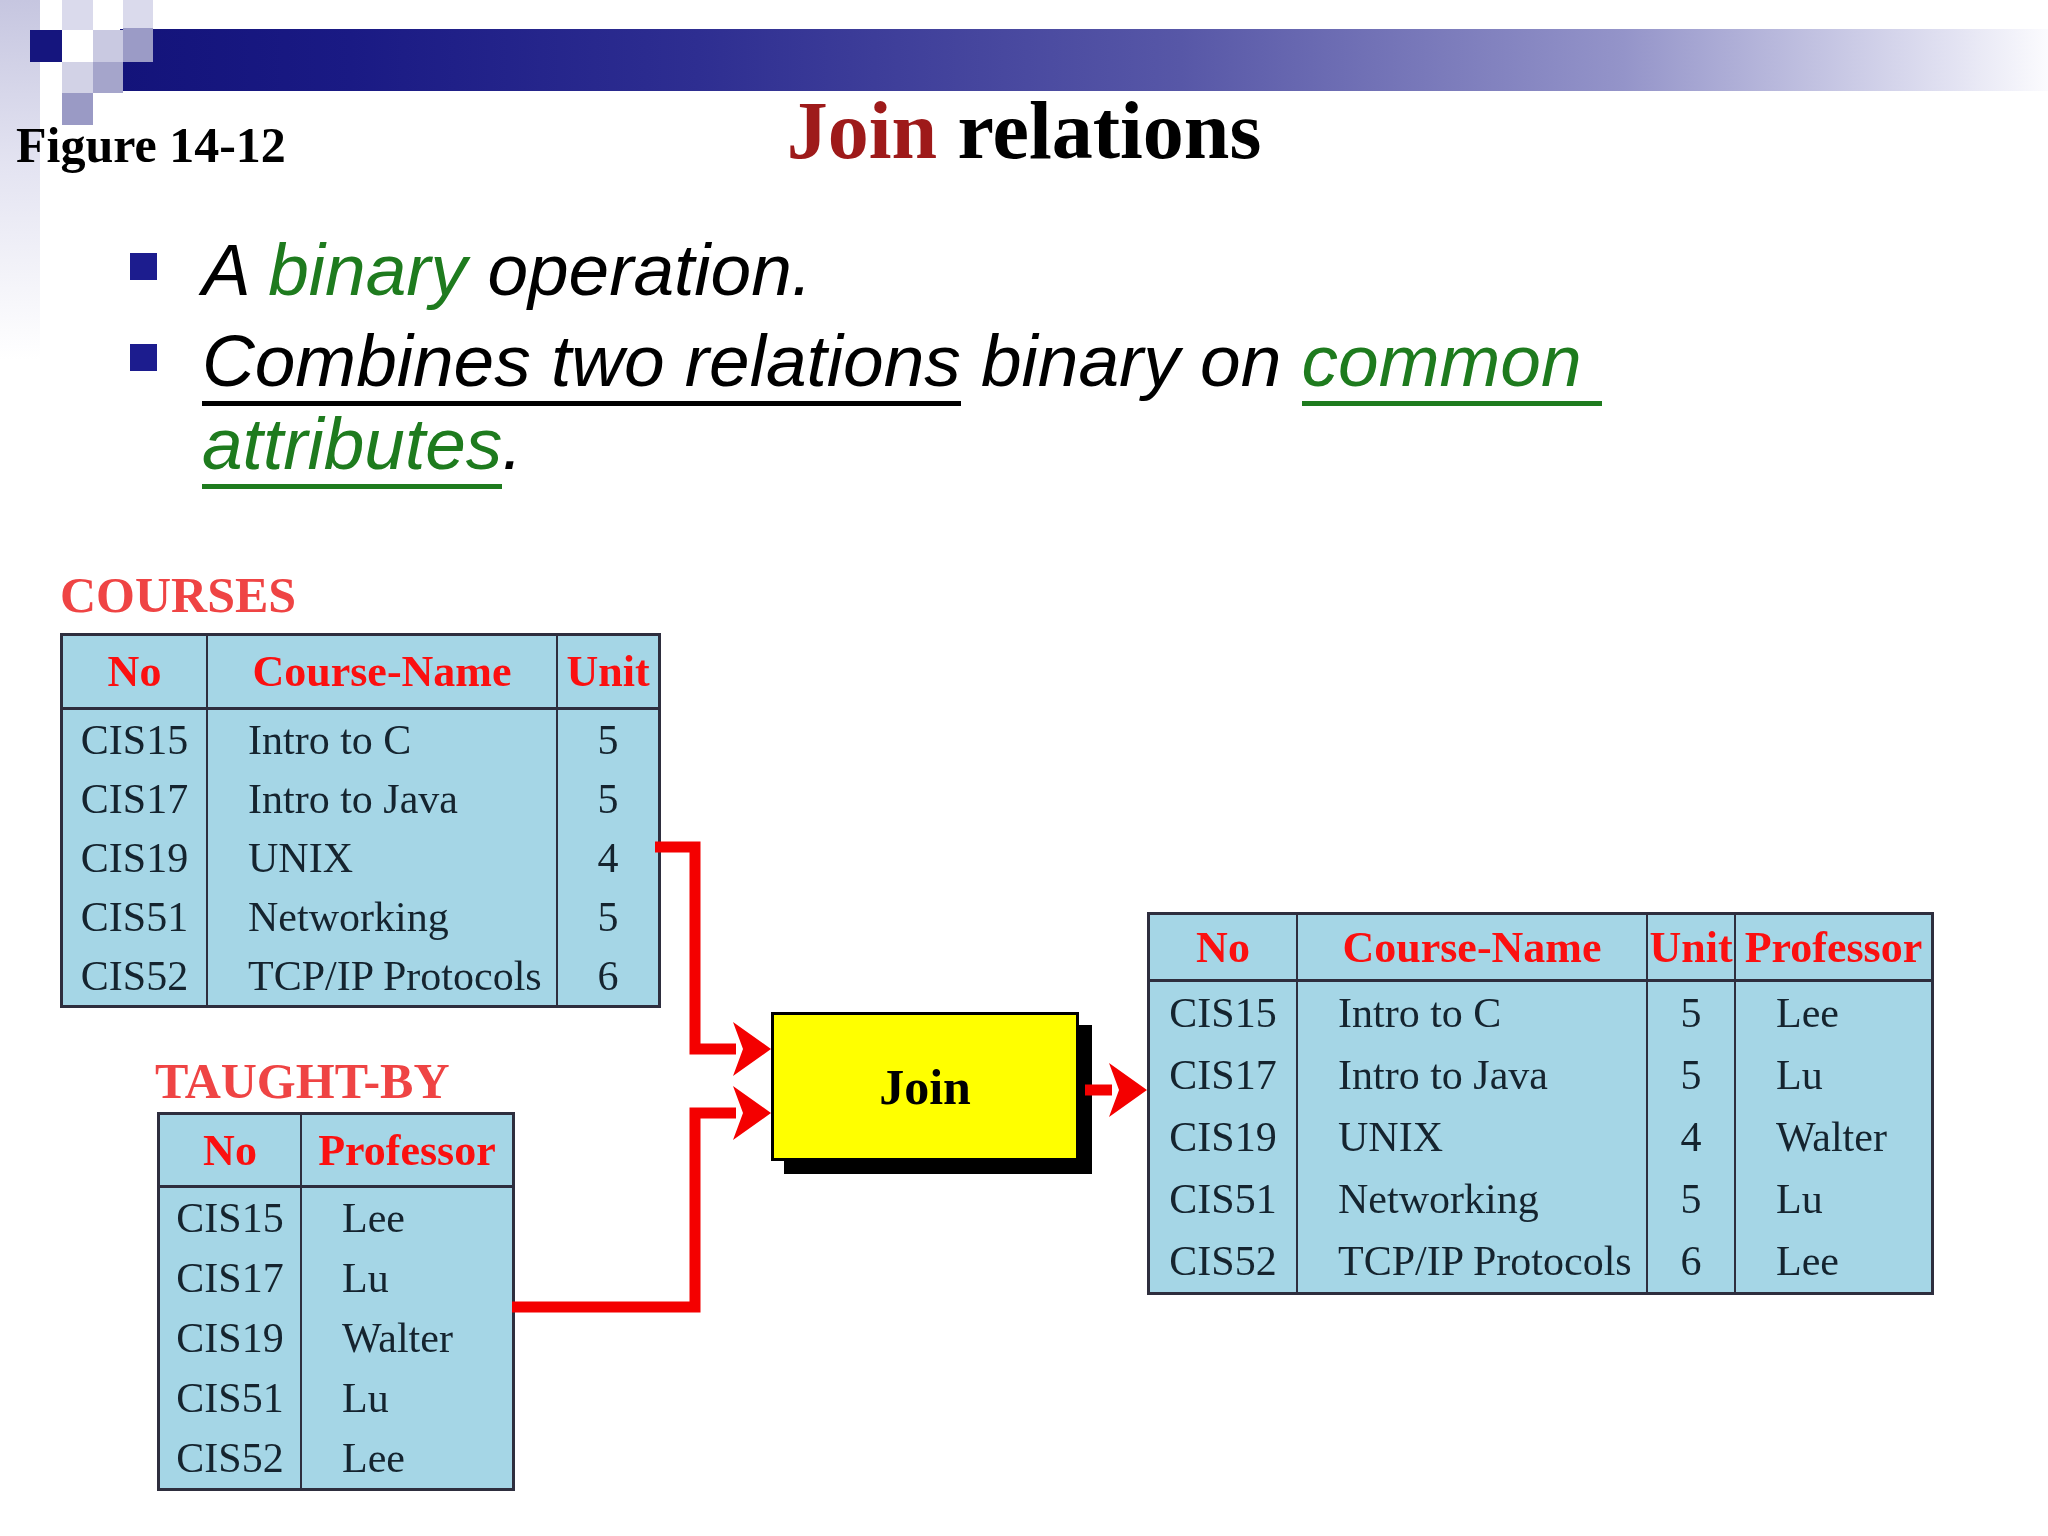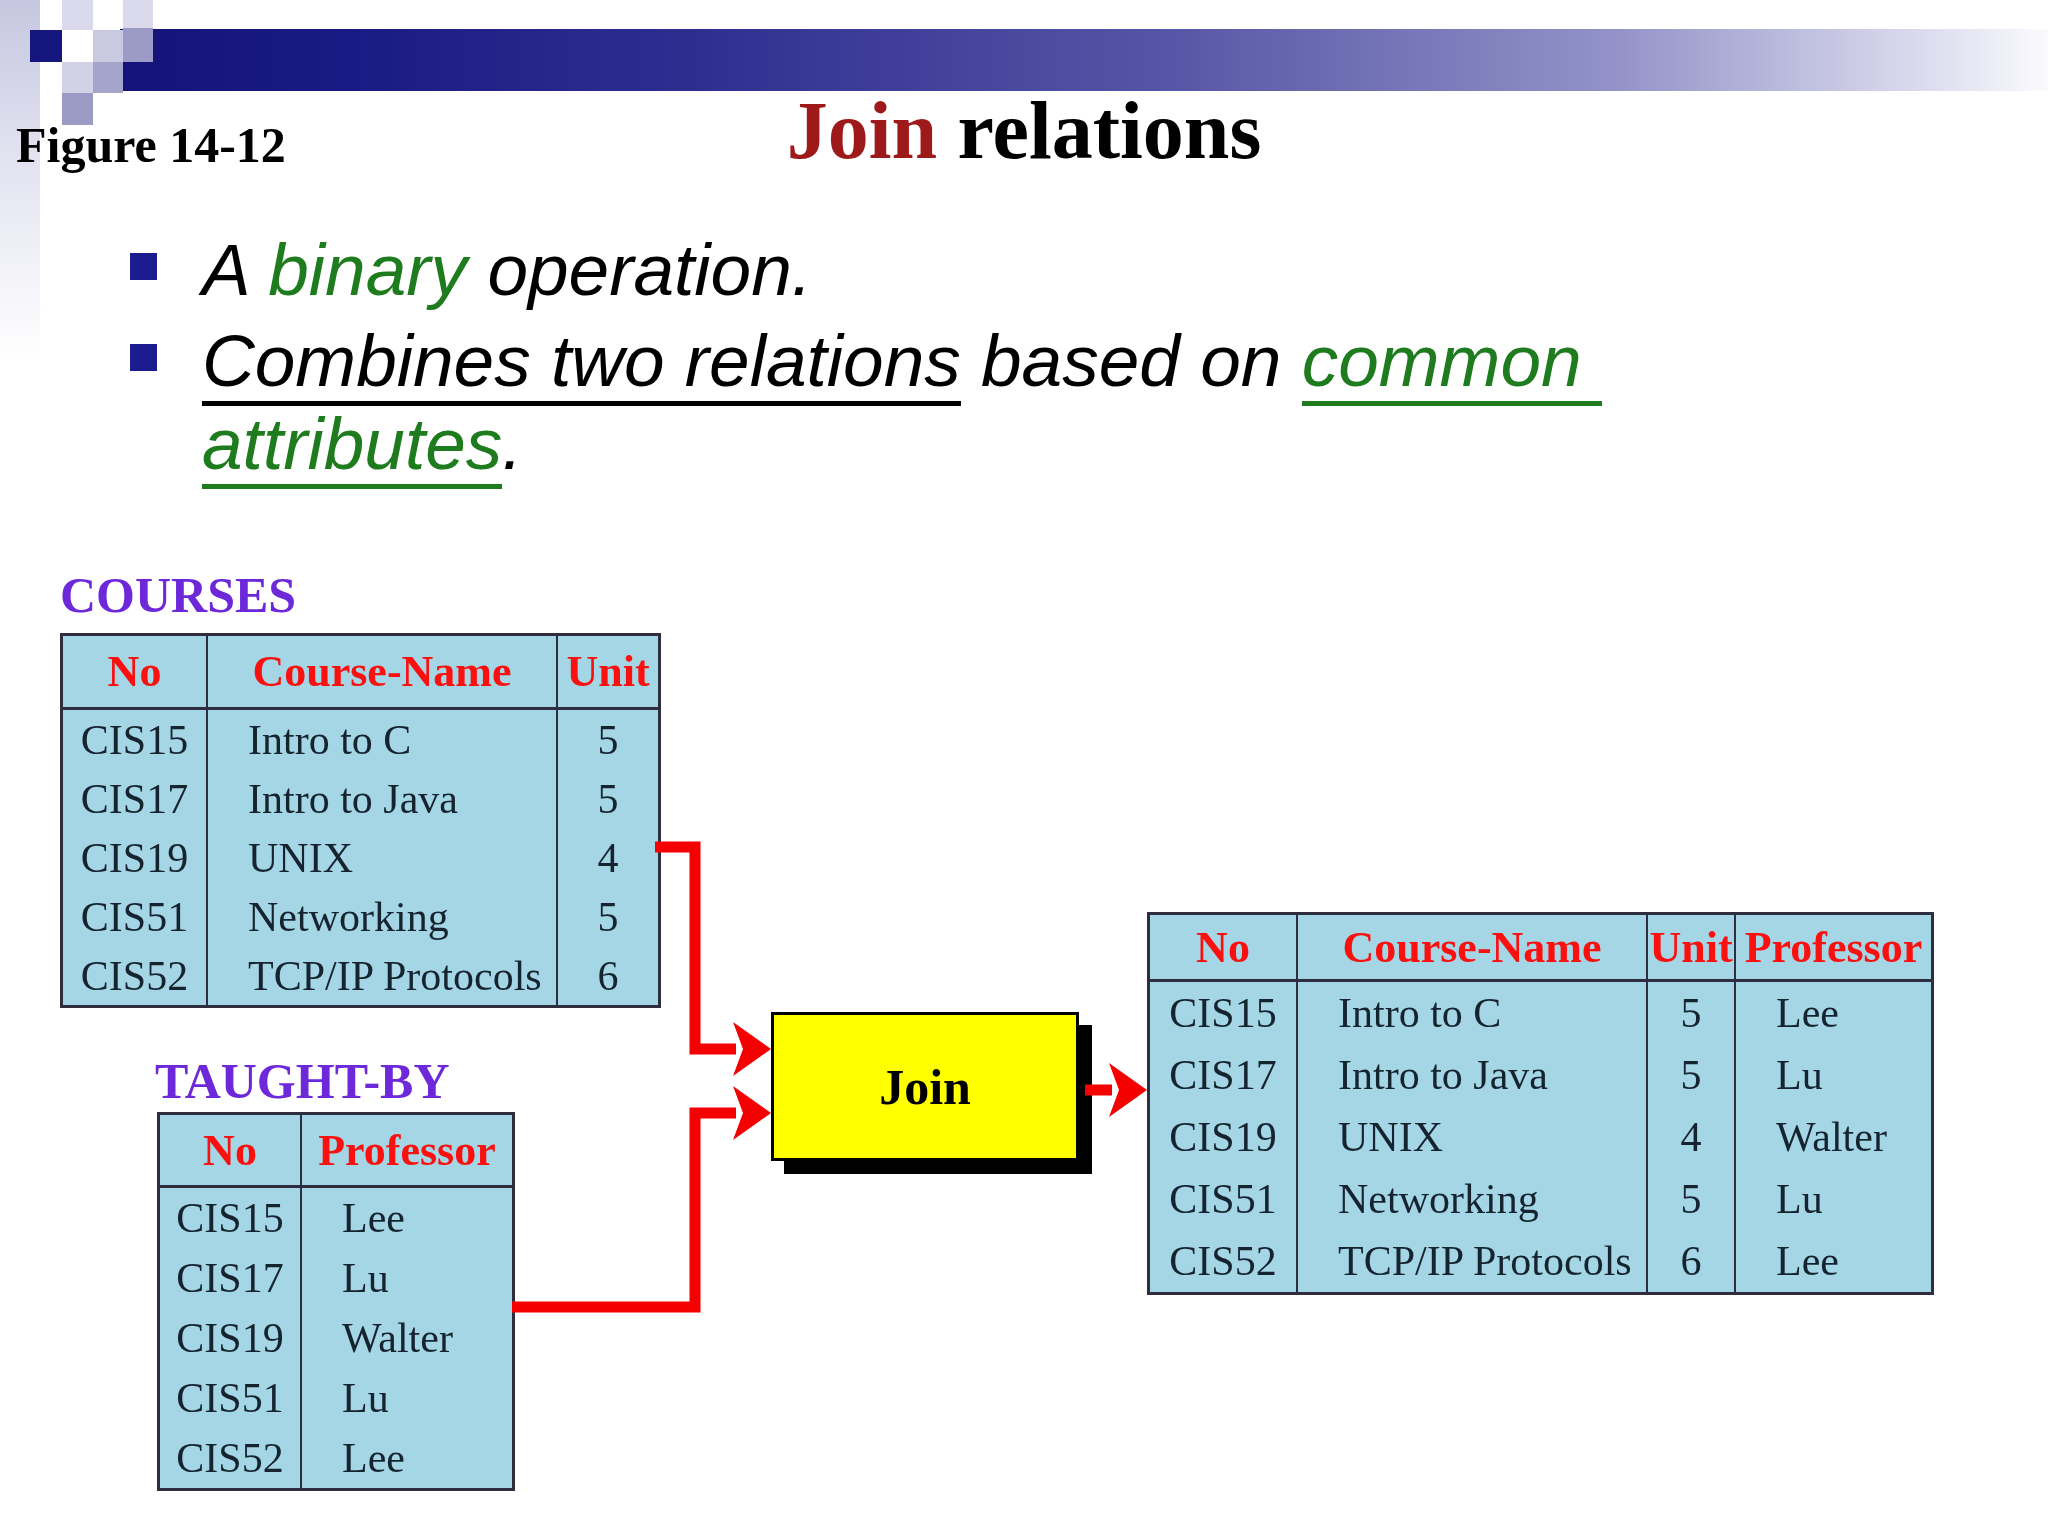--- a/index.html
+++ b/index.html
@@ -33,21 +33,21 @@
     font-size:82px;font-weight:bold;color:#000;white-space:pre;}
   .title .jw{color:var(--title-red);}
   
   .bullets{position:absolute;left:130px;top:228px;width:1760px;}
   .bullet-row{display:flex;align-items:flex-start;margin-bottom:8px;font-style:italic;}
   .bullet-sq{width:27px;height:27px;background:var(--bullet-navy);margin-top:25px;margin-right:45px;flex:none;}
   .bullet-text{font-family:"Liberation Sans", sans-serif;font-size:73px;line-height:1.14;color:#000;white-space:pre-wrap;}
   .seg.green{color:var(--green);}
   .seg.u{border-bottom:5px solid currentColor;}
   
-  .tbl-label{position:absolute;font-size:50px;font-weight:bold;color:#6d28d9;}
+  .tbl-label{position:absolute;font-size:50px;font-weight:bold;color:#ef4444;}
   .tbl{position:absolute;display:grid;background:var(--table-fill);
     border:3px solid var(--table-border);}
   .cell{display:flex;align-items:center;justify-content:center;
     font-size:42px;color:var(--cell-text);}
   .cell.h{font-size:44px;font-weight:bold;color:var(--header-red);
     border-bottom:3px solid var(--table-border);text-align:center;}
   .cell.bR{border-right:2px solid var(--table-border);}
   .cell.l{justify-content:flex-start;padding-left:40px;}
   .courses{left:60px;top:633px;grid-template-columns:145px 350px 100px;
     grid-template-rows:74px repeat(5,59px);}
@@ -84,21 +84,21 @@
 <div class="figure-label">Figure 14-12</div>
 <div class="title"><span class="jw">Join</span><span> relations</span></div>
 
 <div class="bullets">
   <div class="bullet-row">
     <div class="bullet-sq"></div>
     <div class="bullet-text"><span class="seg">A </span><span class="seg green">binary</span><span class="seg"> operation.</span></div>
   </div>
   <div class="bullet-row">
     <div class="bullet-sq"></div>
-    <div class="bullet-text"><span class="seg u">Combines two relations</span><span class="seg"> based on </span><span class="seg green u">common attributes</span><span class="seg">.</span></div>
+    <div class="bullet-text"><span class="seg u">Combines two relations</span><span class="seg"> binary on </span><span class="seg green u">common attributes</span><span class="seg">.</span></div>
   </div>
 </div>
 
 <div class="tbl-label lbl-courses">COURSES</div>
 <div class="tbl courses">
   <div class="cell h bR">No</div>
   <div class="cell h bR">Course-Name</div>
   <div class="cell h">Unit</div>
 
   <div class="cell bR">CIS15</div>

